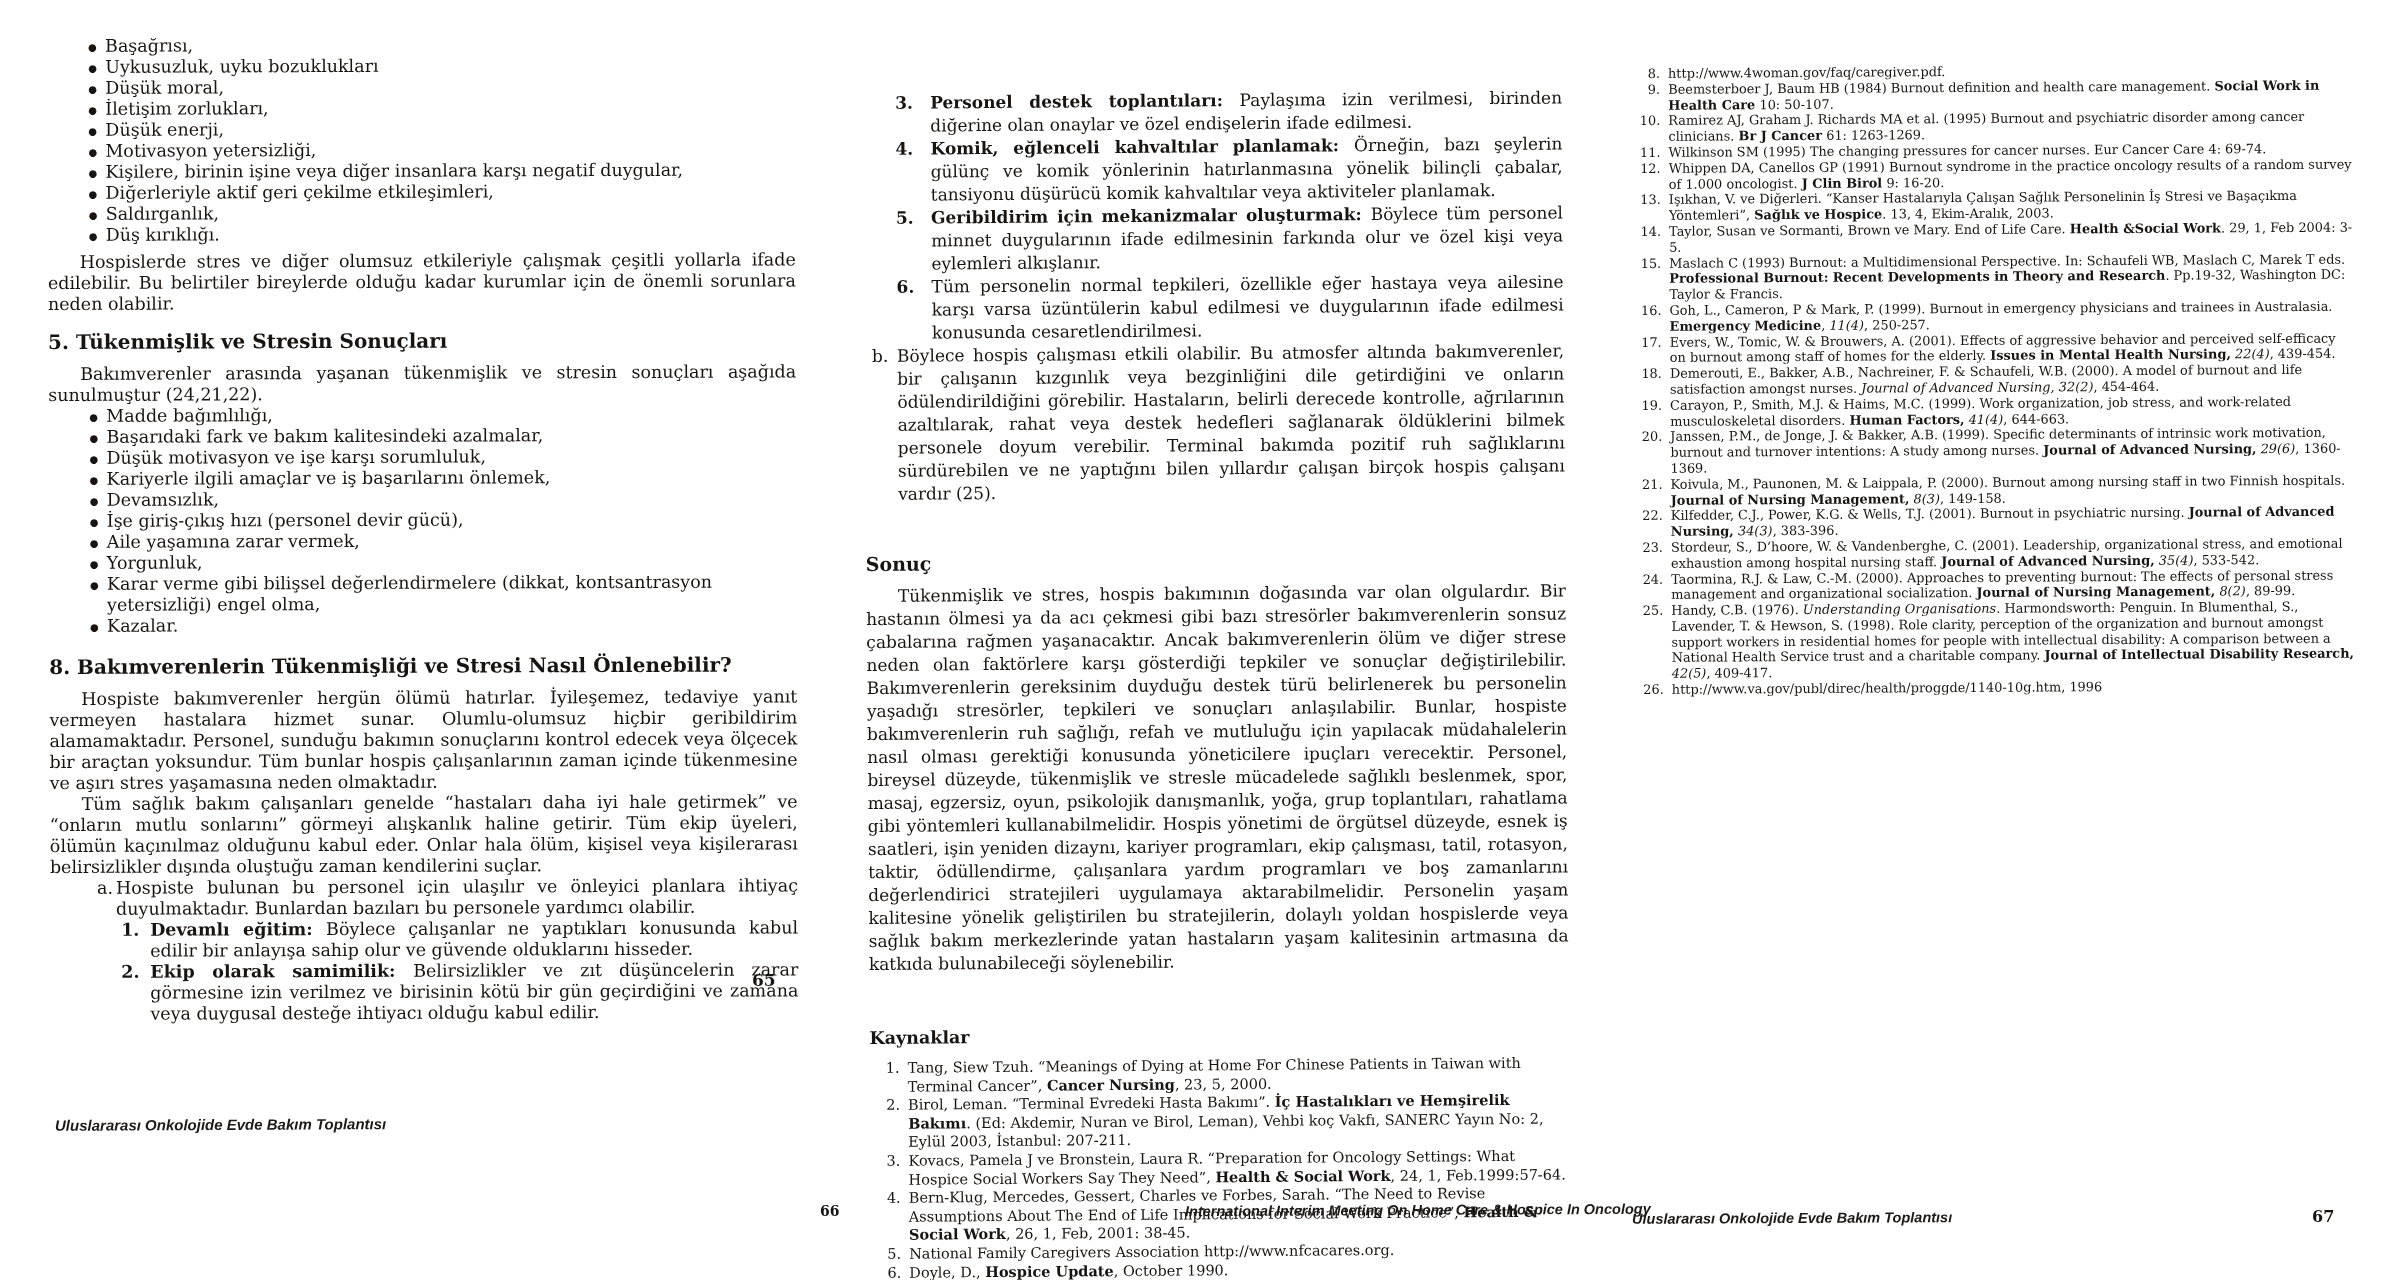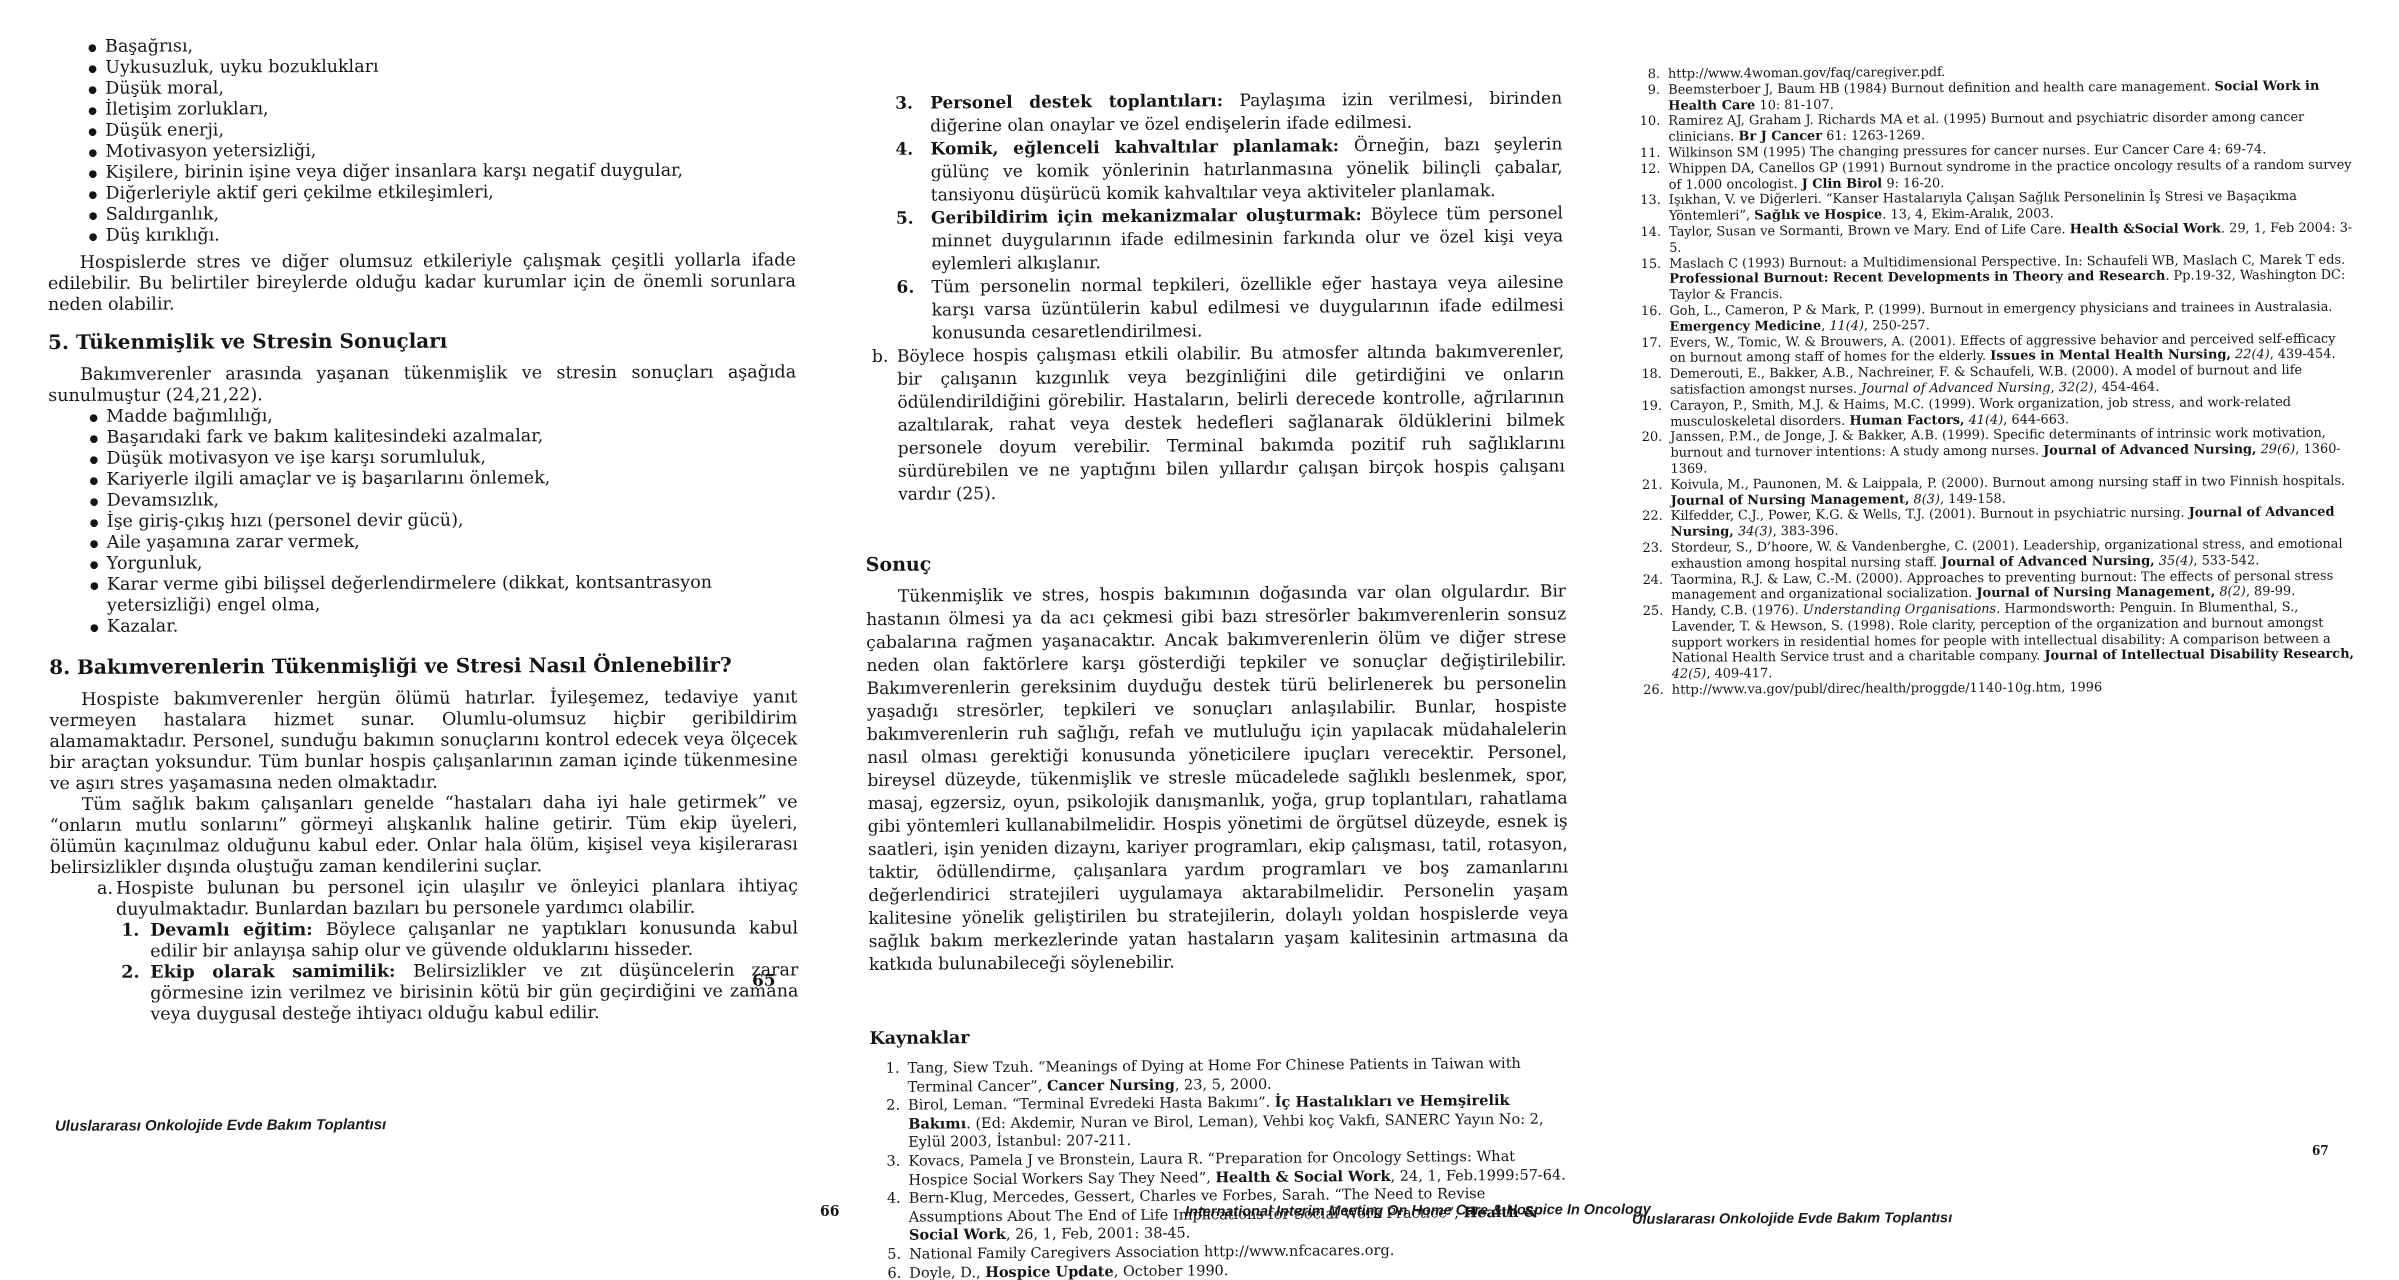--- a/index.html
+++ b/index.html
@@ -60,21 +60,21 @@
   .footer-italic{
     position:absolute;font-family:"Liberation Sans", sans-serif;
     font-style:italic;font-weight:bold;color:#1c1a18;
   }
   #footer65{left:55px;top:1116px;font-size:15px;transform:rotate(-0.3deg);}
   #footer66-text{left:1185px;top:1202px;font-size:14.5px;transform:rotate(-0.3deg);}
   #footer67-text{left:1632px;top:1210px;font-size:14.5px;transform:rotate(-0.3deg);}
   .pagenum{position:absolute;font-weight:bold;font-family:"DejaVu Serif", serif;}
   #pagenum65{left:752px;top:970px;font-size:17px;}
   #pagenum66{left:820px;top:1203px;font-size:14px;}
-  #pagenum67{left:2312px;top:1144px;font-size:12px;}
+  #pagenum67{left:2312px;top:1207px;font-size:16px;}
 
   .mt6{margin-top:6px;}
   .mt18{margin-top:18px;}
 </style>
 </head>
 <body>
 
 <div class="page" id="p65">
   <ul class="bullets">
 
@@ -170,21 +170,21 @@
     </ol>
 </div>
 
 <div class="page" id="p67">
   <ol class="refs refs67">
 
   <li class="ref">
         <span class="refnum">8.</span><span class="reftext just"><span>http://www.4woman.gov/faq/caregiver.pdf.</span></span>
       </li>
       <li class="ref">
-        <span class="refnum">9.</span><span class="reftext just"><span>Beemsterboer J, Baum HB (1984) Burnout definition and health care management. </span><span class="b">Social Work in Health Care</span><span> 10: 81-107.</span></span>
+        <span class="refnum">9.</span><span class="reftext just"><span>Beemsterboer J, Baum HB (1984) Burnout definition and health care management. </span><span class="b">Social Work in Health Care</span><span> 10: 50-107.</span></span>
       </li>
       <li class="ref">
         <span class="refnum">10.</span><span class="reftext just"><span>Ramirez AJ, Graham J. Richards MA et al. (1995) Burnout and psychiatric disorder among cancer clinicians. </span><span class="b">Br J Cancer</span><span> 61: 1263-1269.</span></span>
       </li>
       <li class="ref">
         <span class="refnum">11.</span><span class="reftext just"><span>Wilkinson SM (1995) The changing pressures for cancer nurses. Eur Cancer Care 4: 69-74.</span></span>
       </li>
       <li class="ref">
         <span class="refnum">12.</span><span class="reftext just"><span>Whippen DA, Canellos GP (1991) Burnout syndrome in the practice oncology results of a random survey of 1.000 oncologist. </span><span class="b">J Clin Birol</span><span> 9: 16-20.</span></span>
       </li>

